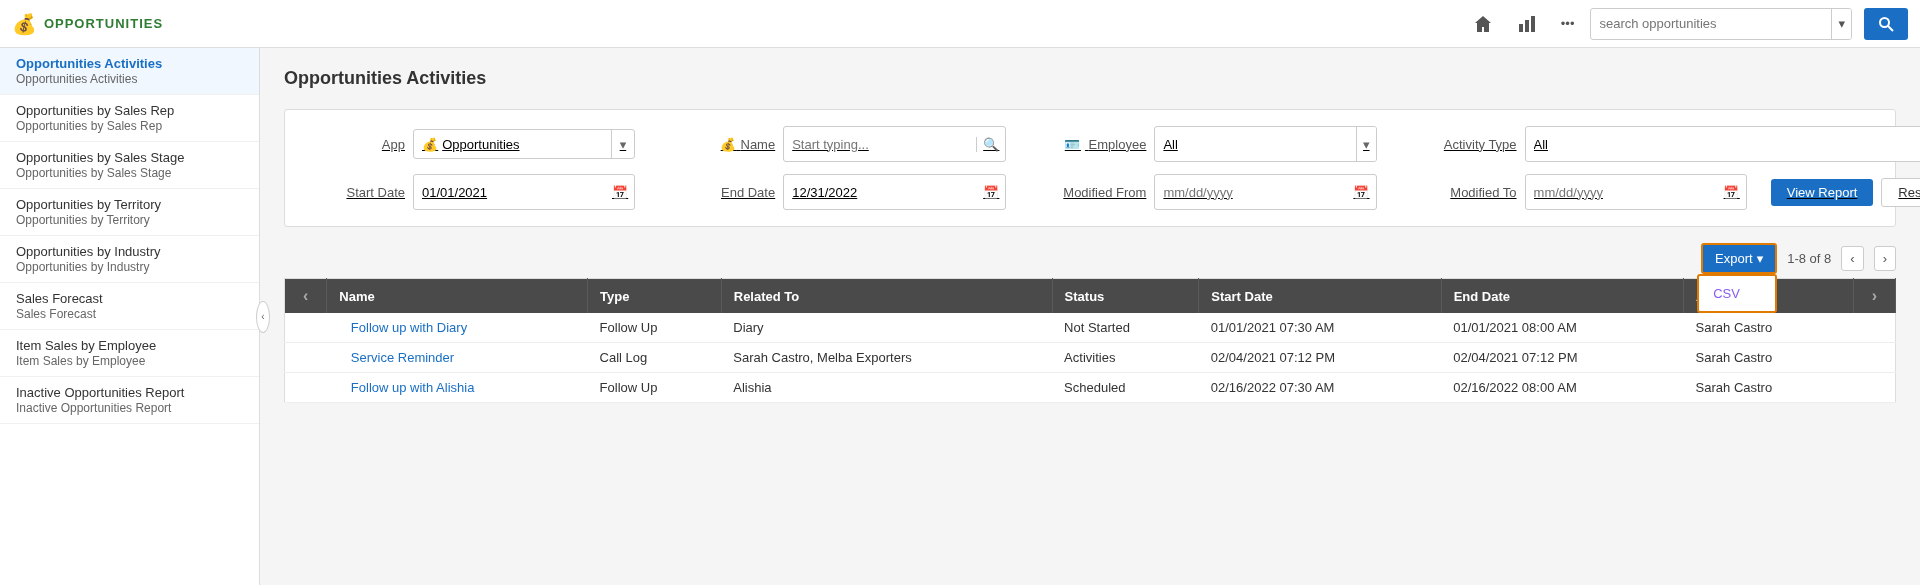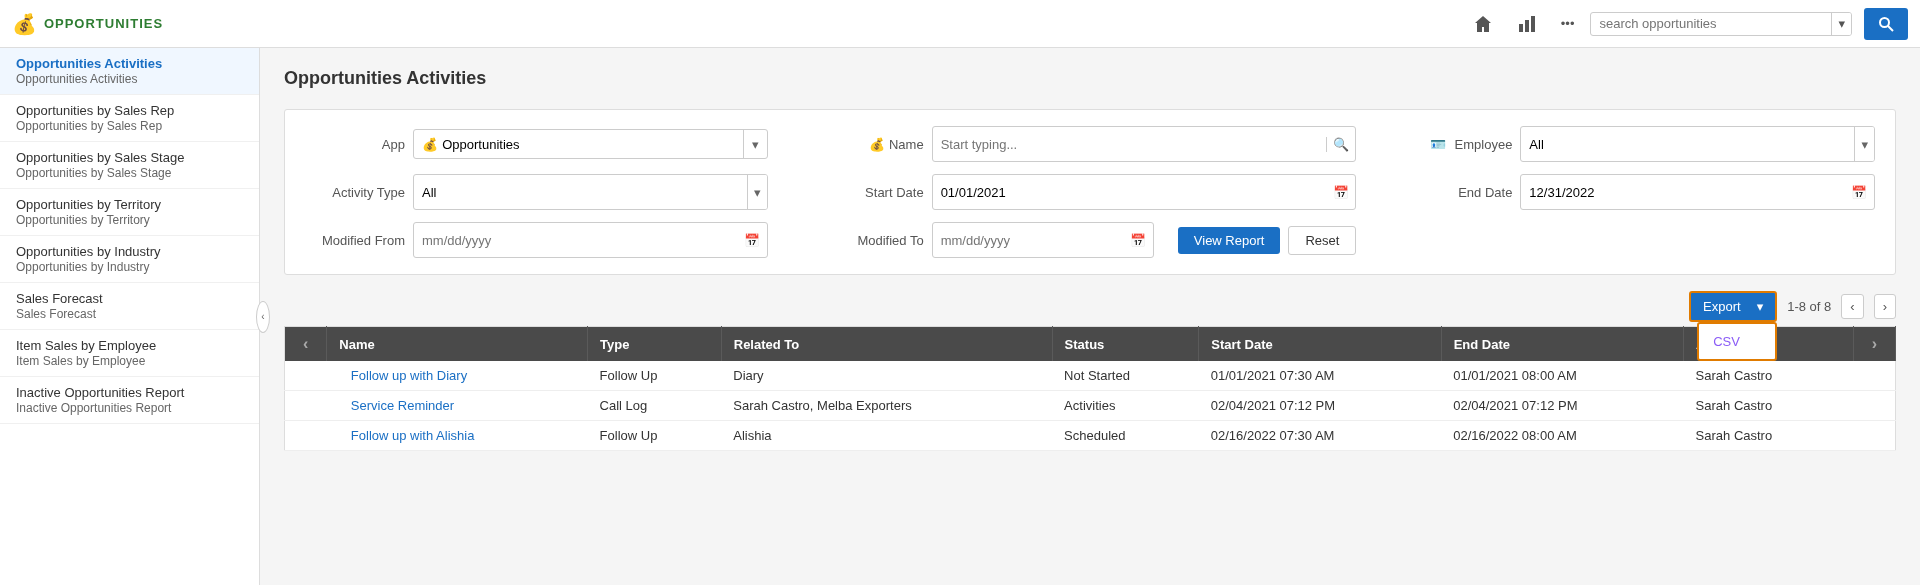--- a/index.html
+++ b/index.html
@@ -37,21 +37,21 @@
       padding: 4px 8px;
       display: flex;
       align-items: center;
     }
     .search-wrapper {
       display: flex;
       align-items: center;
       border: 1px solid #ccc;
       border-radius: 3px;
       overflow: hidden;
-      height: 24px;
+      height: 32px;
     }
     .search-input {
       border: none;
       outline: none;
       padding: 0 8px;
       width: 240px;
       font-size: 13px;
       color: #999;
     }
     .search-dropdown-btn {
@@ -156,22 +156,23 @@
     
     .filter-form {
       background: #fff;
       border: 1px solid #ddd;
       border-radius: 3px;
       padding: 16px 20px;
       margin-bottom: 16px;
     }
     .form-grid {
       display: grid;
-      grid-template-columns: 1fr 1fr 1fr;
-      gap: 12px 56px;
+      grid-template-columns: 1fr 1fr 1fr 1fr;
+      gap: 12px 40px;
+      text-decoration: underline;
     }
     .form-row {
       display: flex;
       align-items: center;
       gap: 8px;
     }
     .form-label {
       min-width: 100px;
       text-align: right;
       color: #555;
@@ -285,21 +286,21 @@
     .btn-export {
       background: #1a6fc4;
       color: #fff;
       border: none;
       border-radius: 3px;
       padding: 6px 12px;
       cursor: pointer;
       font-size: 13px;
       display: flex;
       align-items: center;
-      gap: 16px;
+      gap: 4px;
       border: 2px solid #e07b00;
     }
     .export-dropdown {
       position: absolute;
       top: 100%;
       right: 0;
       background: #fff;
       border: 2px solid #e07b00;
       border-radius: 3px;
       padding: 4px 0;

